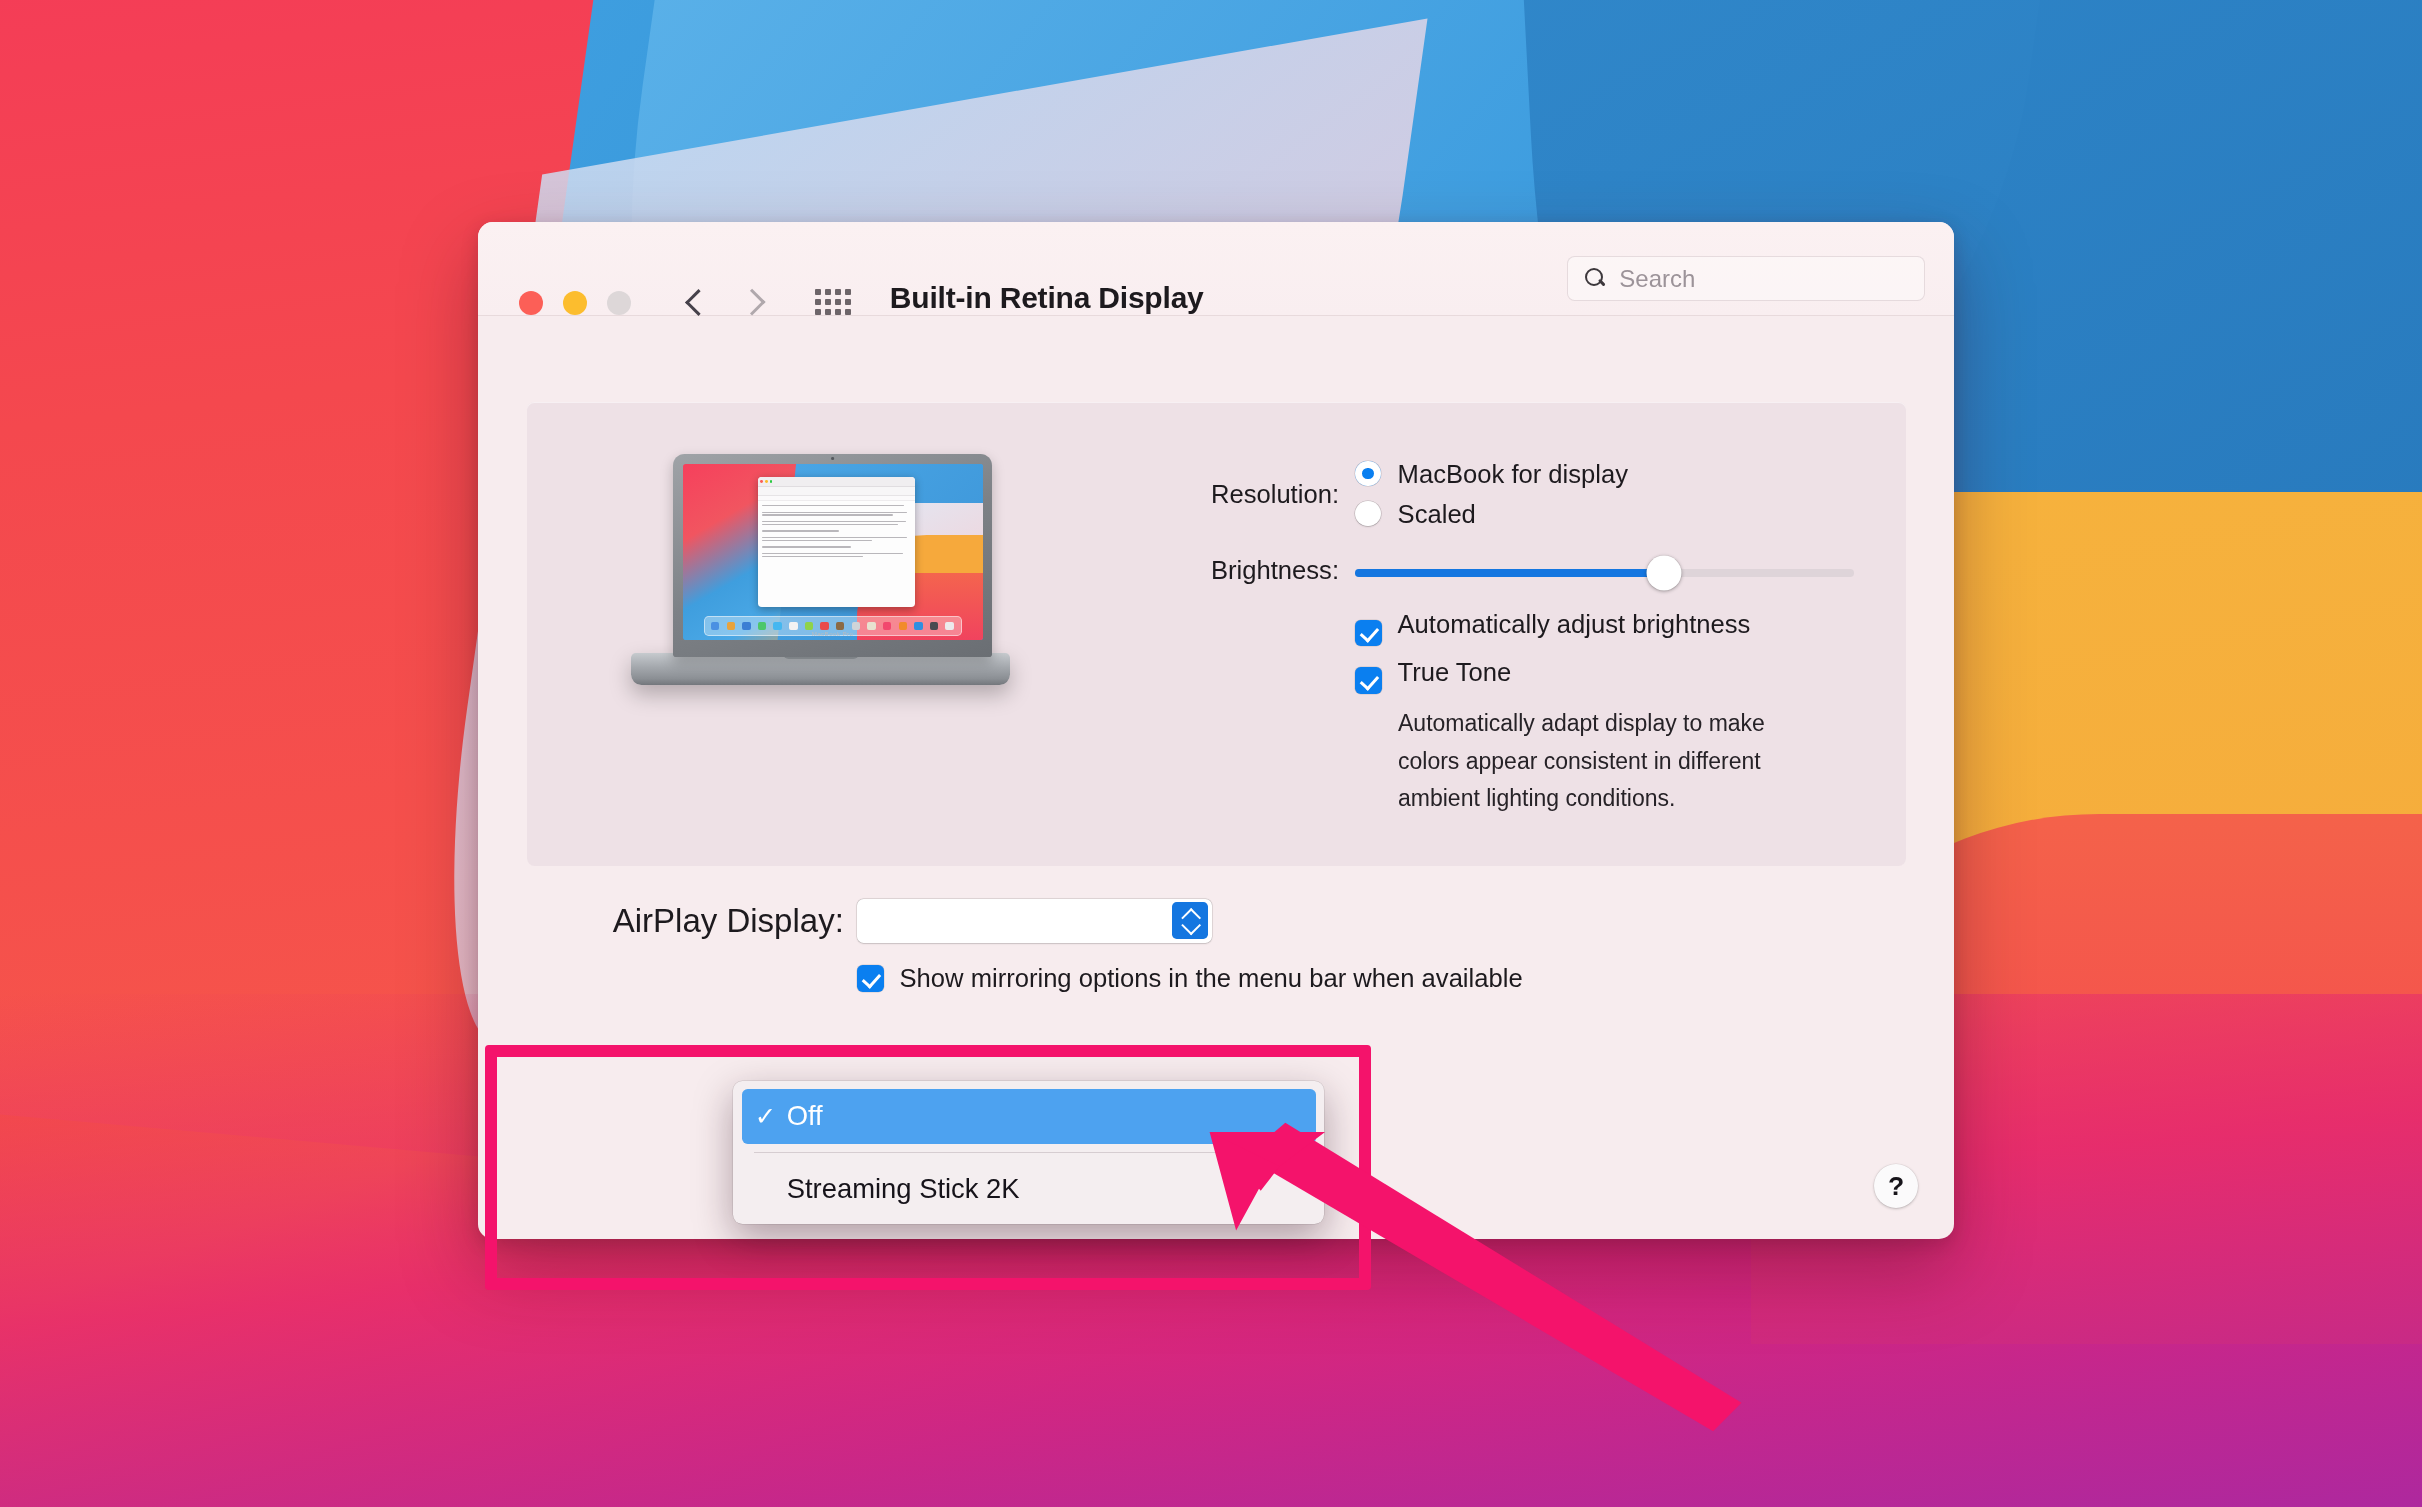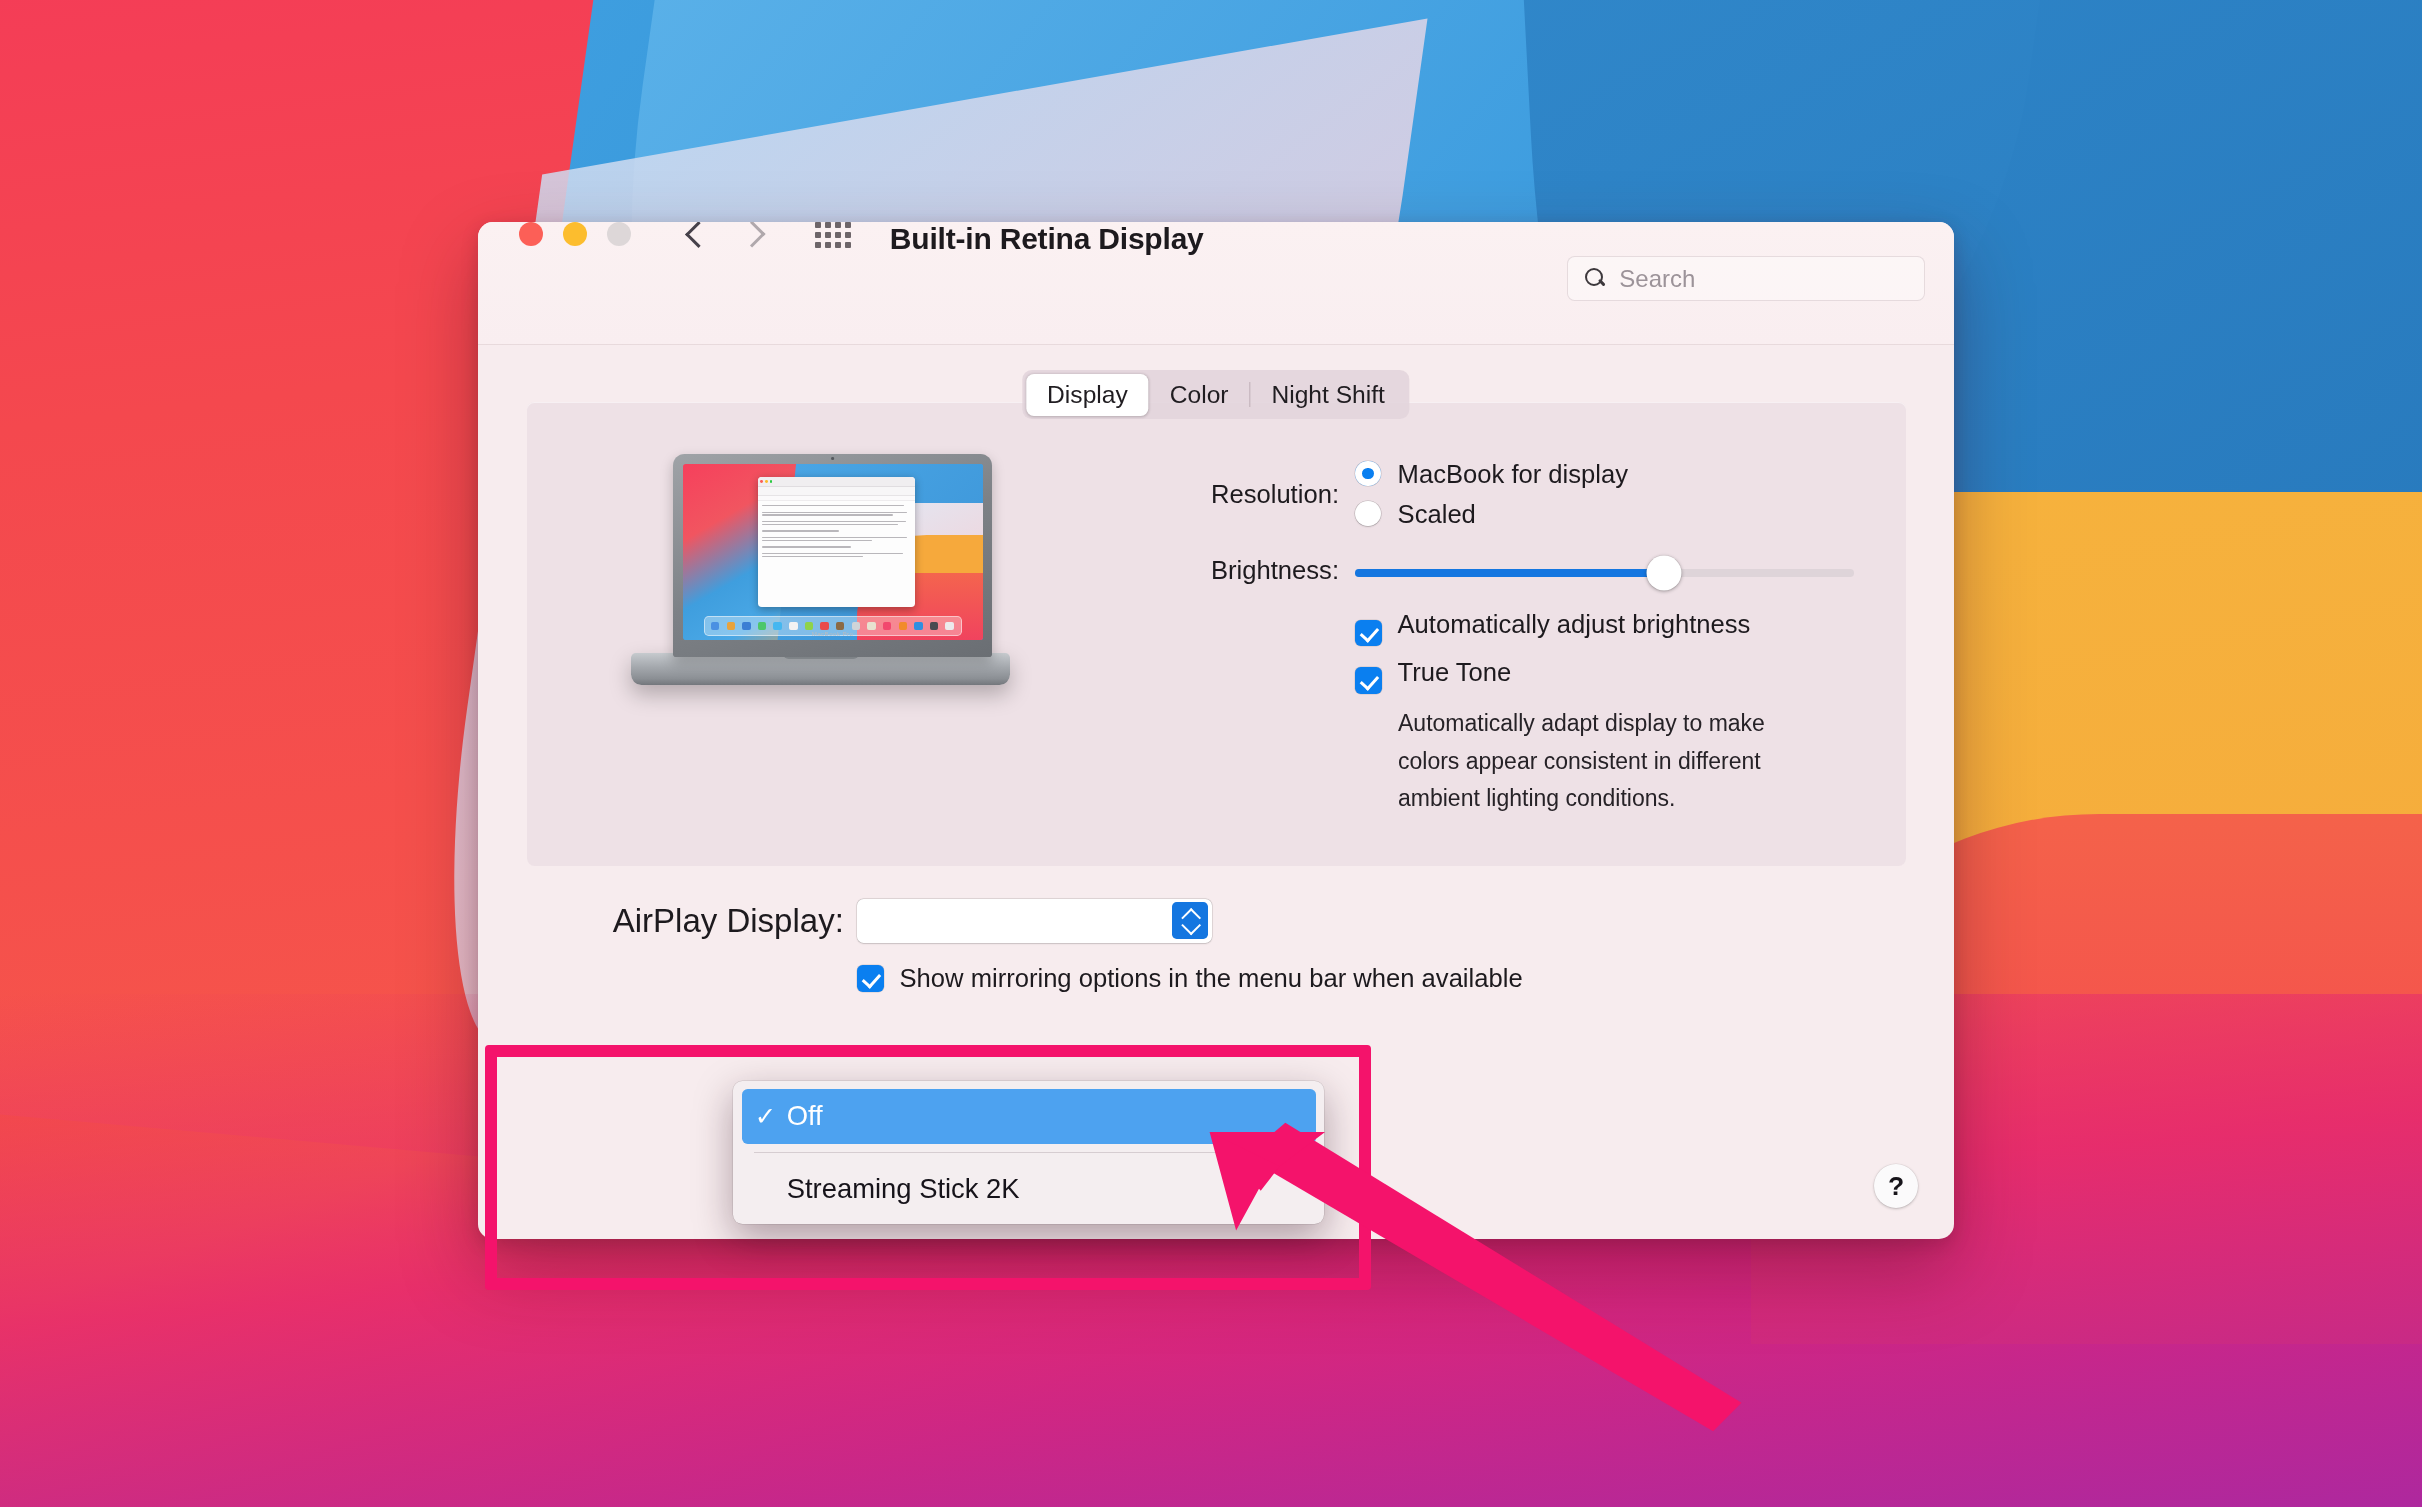--- a/index.html
+++ b/index.html
@@ -72,24 +72,24 @@
     left: 478px; top: 222px;
     width: 1476px; height: 1017px;
     background: #f7ecee;
     border-radius: 15px;
     box-shadow: 0 32px 76px rgba(60,10,30,.34), 0 5.7px 17px rgba(60,10,30,.18);
     overflow: hidden;
   }
 
   #titlebar {
     position: relative;
-    height: 123px;
+    height: 94px;
     background: linear-gradient(180deg, #fbf1f2 0%, #f9eef0 100%);
     border-bottom: 0.9px solid rgba(120,80,90,.14);
-    display: flex; align-items: flex-start;
+    display: flex; align-items: flex-end;
   }
   .traffic-lights { display: flex; gap: 20px; margin-left: 41px; }
   .light { width: 24px; height: 24px; border-radius: 50%; }
   #light-close { background: #fc5f57; }
   #light-min { background: #fcbd2e; }
   #light-max { background: #ddd7d8; }
 
   .nav-arrows { display: flex; align-items: center; margin-left: 52px; gap: 35px; }
   .chev { width: 24.6px; height: 24.6px; position: relative; }
   .chev::before {
@@ -466,26 +466,20 @@
     </div>
 
     <div id="window-title">Built-in Retina Display</div>
 
     <div id="search-field">
       <div id="search-icon"></div>
       <div id="search-placeholder">Search</div>
     </div>
   </div>
 
-  <div id="tab-bar">
-    <div class="tab active">Display</div>
-    <div class="tab">Color</div>
-    <div class="tab-sep"></div>
-    <div class="tab">Night Shift</div>
-  </div>
 
   <div id="content-panel">
 
     <div id="macbook">
       <div id="mb-base">
         <div id="mb-notchbar"></div>
       </div>
       <div id="mb-lid">
         <div id="mb-notch"></div>
         <div id="mb-screen">

